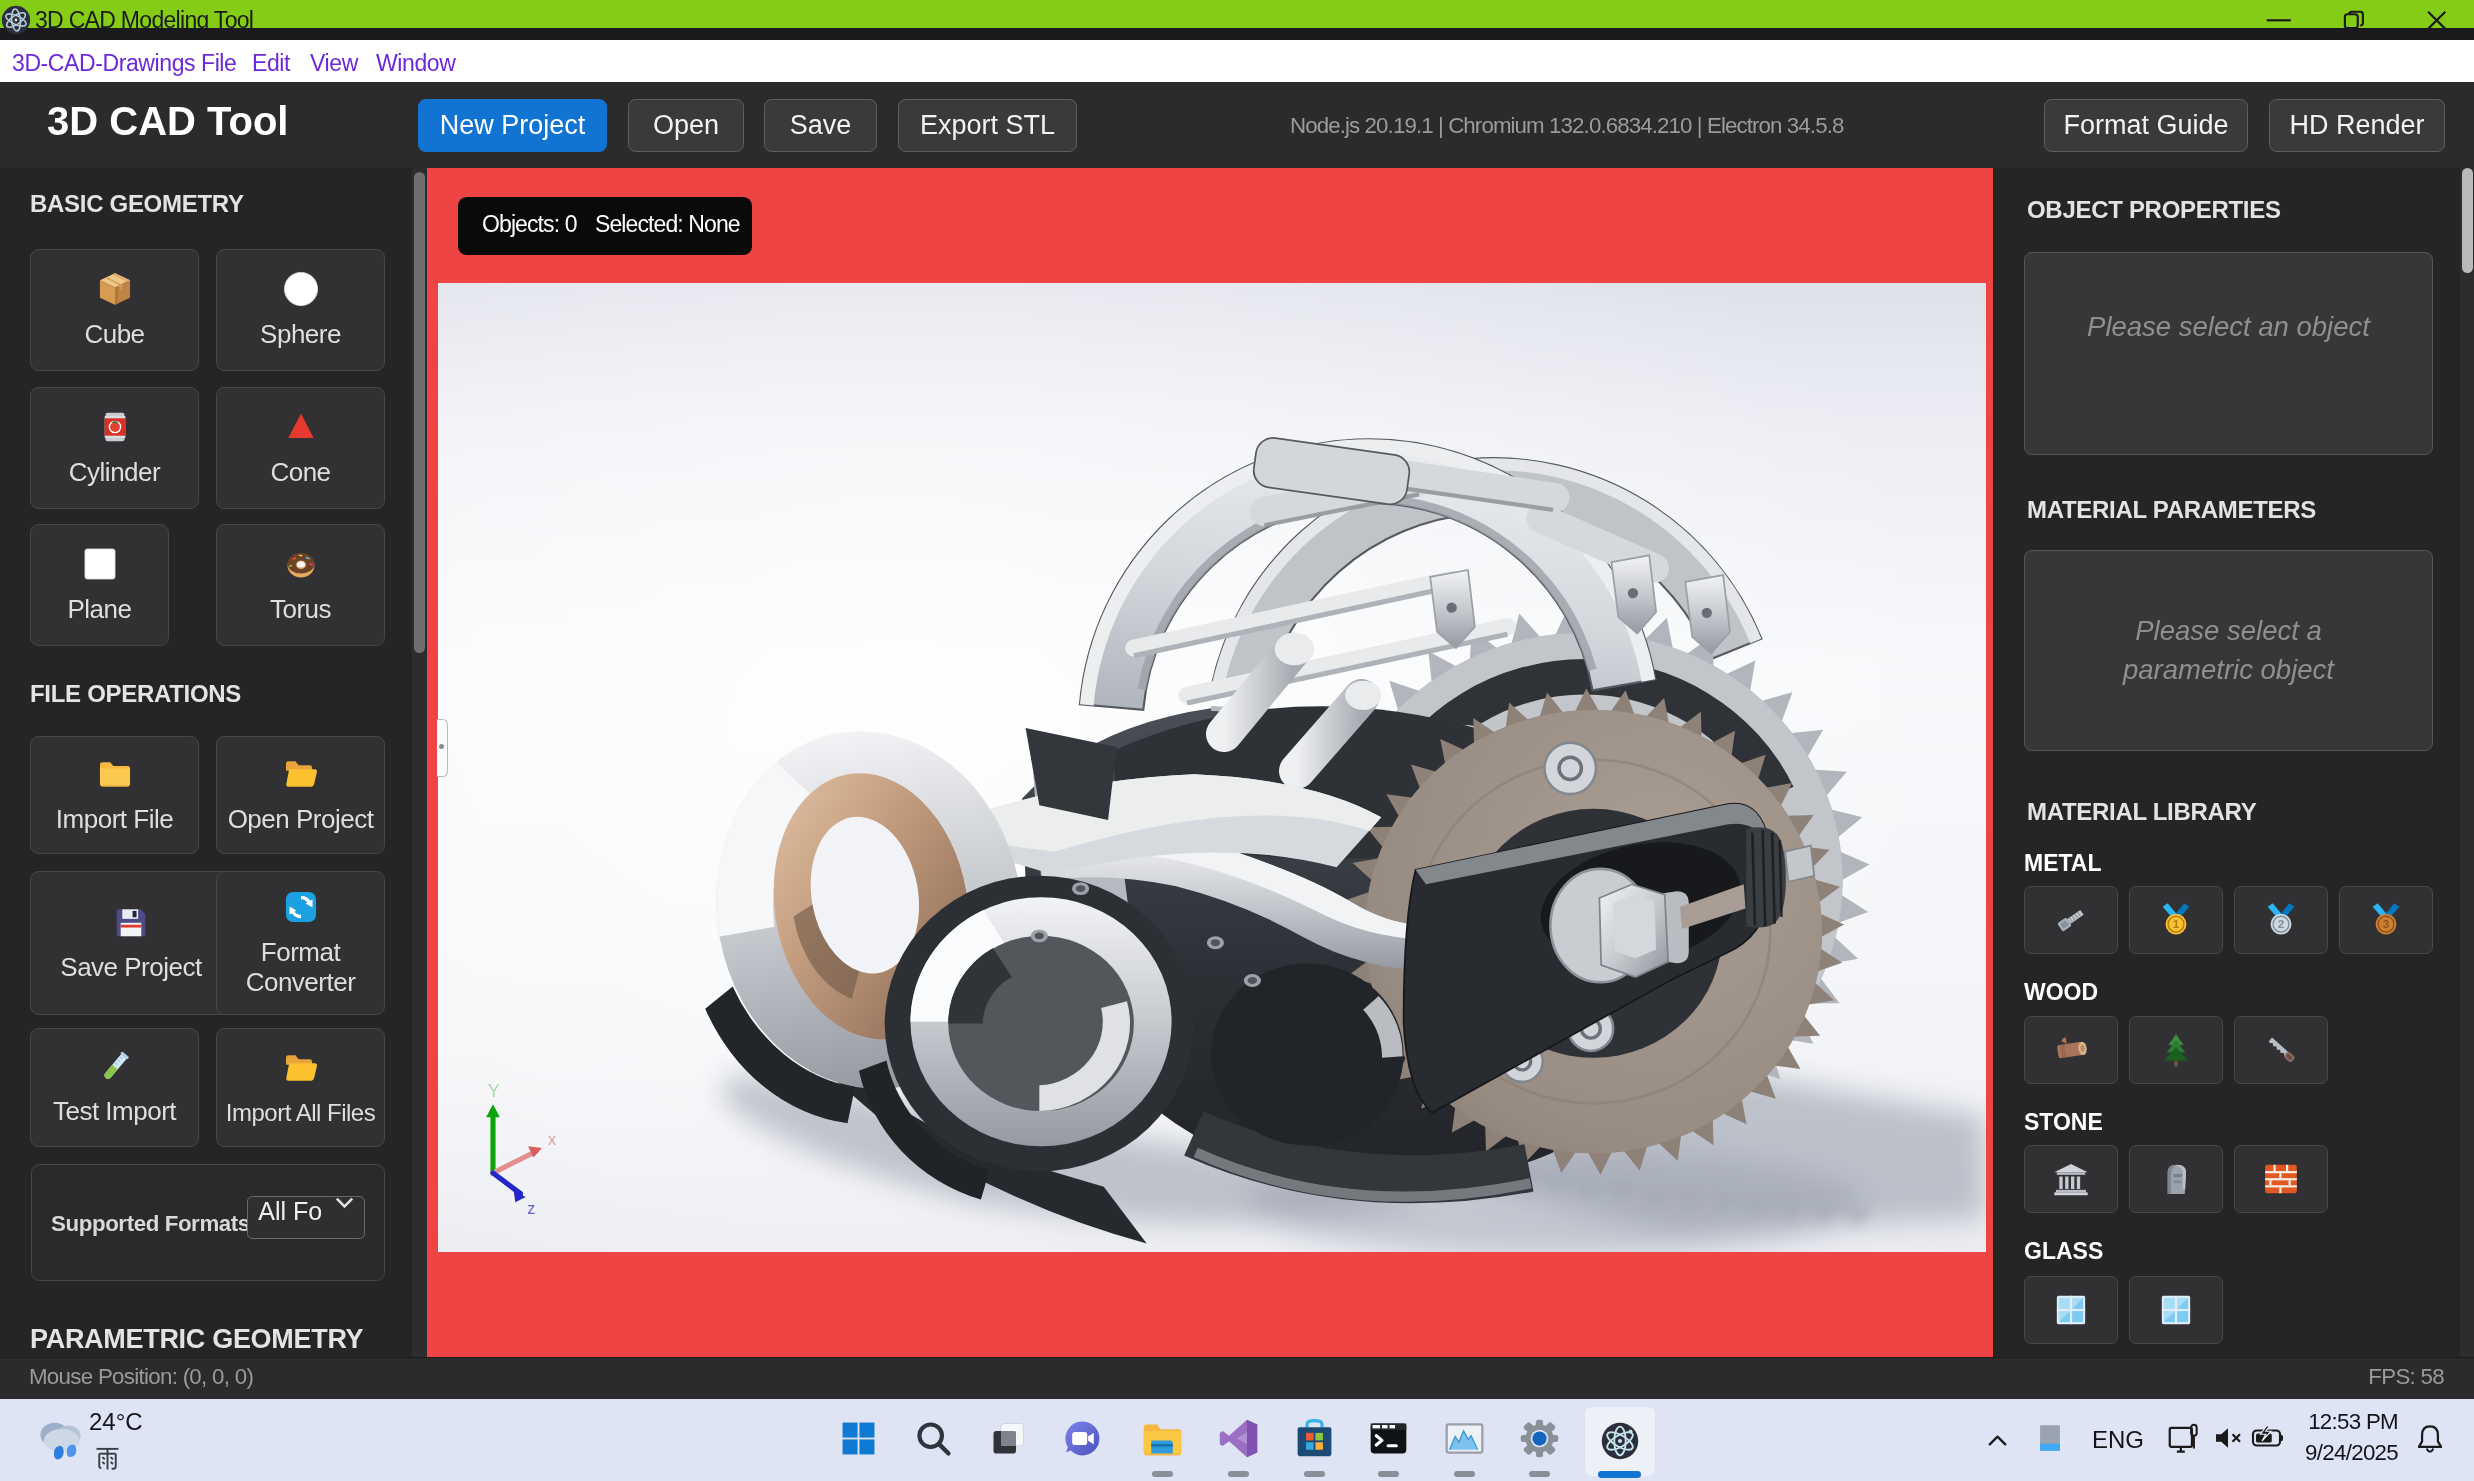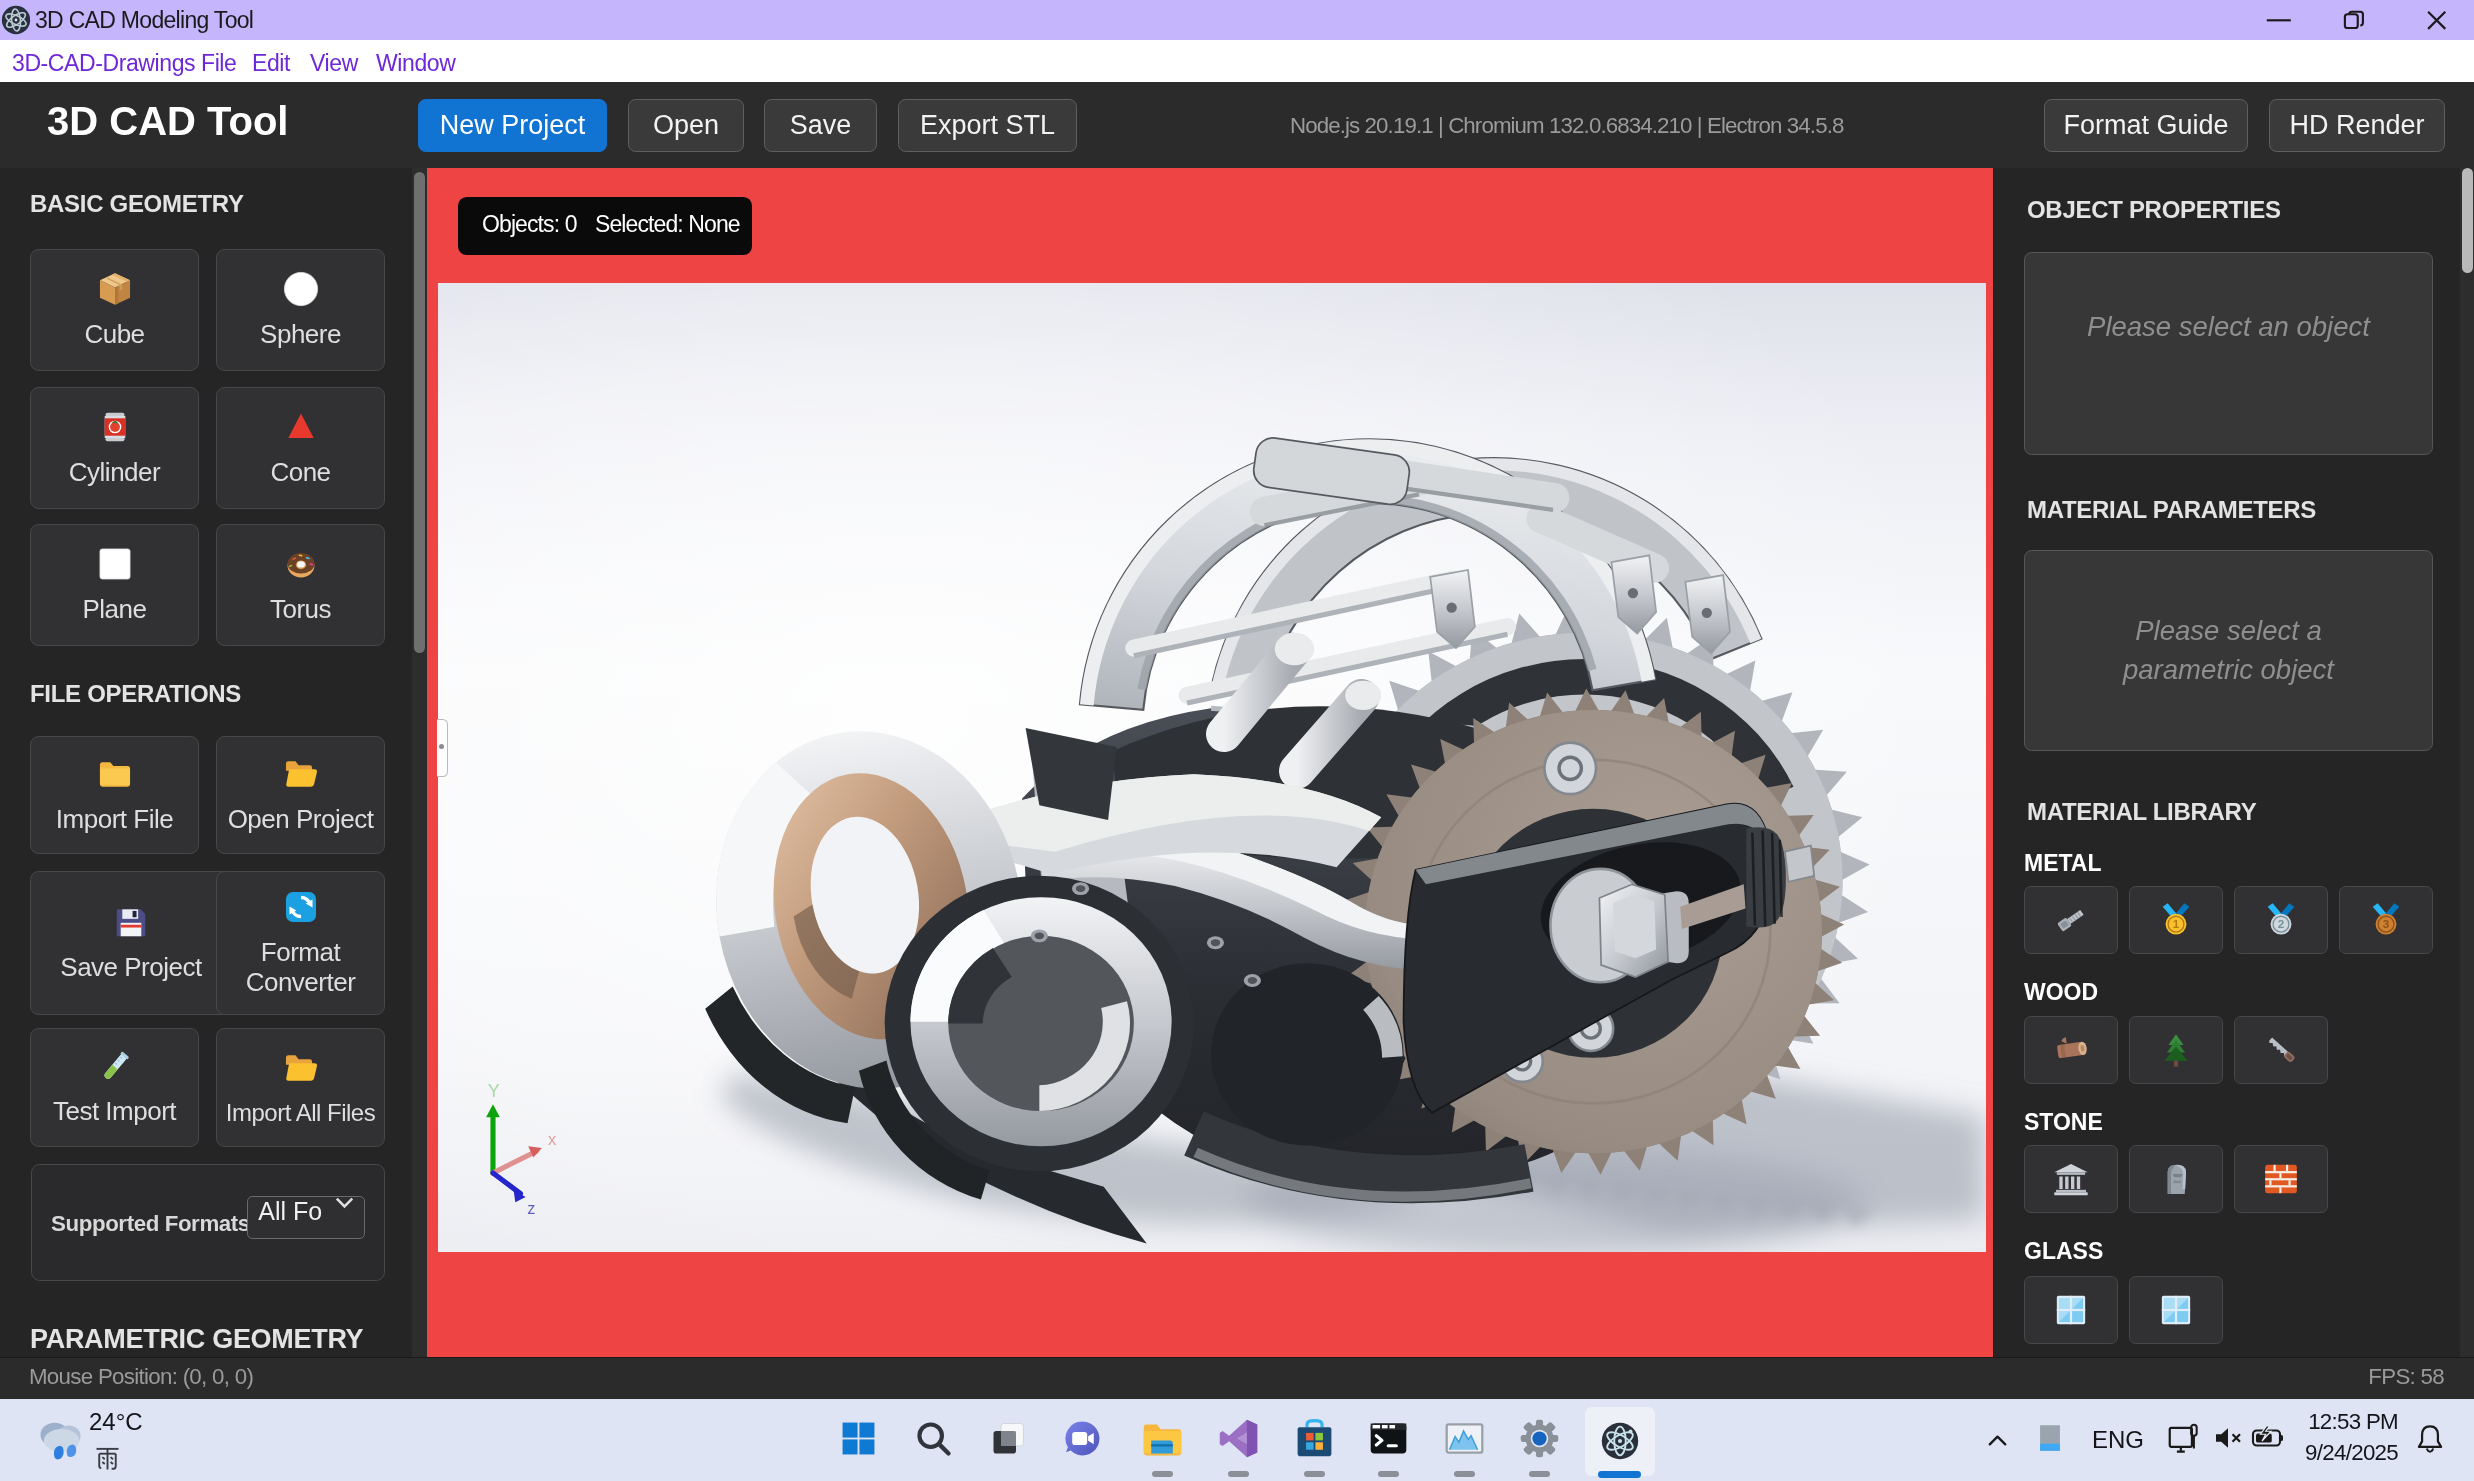--- a/index.html
+++ b/index.html
@@ -1,17 +1,17 @@
 <!DOCTYPE html>
 <html style="font-size:13.7px"><head><meta charset="utf-8"><style>
 *{margin:0;padding:0;box-sizing:border-box}
 html,body{width:2475px;height:1481px;overflow:hidden;background:#1a1a1c;
  font-family:"Liberation Sans",sans-serif;-webkit-font-smoothing:antialiased}
 .abs{position:absolute}
-#titlebar{left:0;top:0;width:2475px;height:40px;background:#c4b5fd;color:#191919}
+#titlebar{left:0;top:0;width:2475px;height:28px;background:#84cc16;color:#191919}
 #titlebar .t{position:absolute;left:35px;top:6.9px;font-size:23px;color:#1a1a1a;letter-spacing:-0.7px}
 #menubar{left:0;top:40px;width:2475px;height:43px;background:#ffffff;color:#6d28d9}
 #menubar span{position:absolute;top:9.5px;font-size:23px;letter-spacing:-0.4px}
 #toolbar{left:0;top:82px;width:2475px;height:86px;background:#2b2b2b}
 #toolbar .title{position:absolute;left:47px;top:17px;font-size:40px;font-weight:bold;color:#fff}
 .tbtn{position:absolute;top:17px;height:53px;border-radius:7.7px;background:#3a3a3a;border:1.7px solid #5f5f5f;
  color:#f2f2f2;font-size:27px;text-align:center;display:flex;align-items:center;justify-content:center}
 .tbtn.blue{background:#1173d2;border-color:#1173d2;color:#fff}
 #vertxt{position:absolute;left:1290px;top:31px;font-size:22.3px;color:#9b9b9b;letter-spacing:-0.9px}
 #leftpanel{left:0;top:168px;width:412px;height:1189px;background:#252526;overflow:hidden}
@@ -110,21 +110,21 @@
 <path d="M21 19 q3 -3 6 0" stroke="#2e7d32" stroke-width="2" fill="none"></path>
         </svg></div>
       <div class="cl" style="font-size:26px">Cylinder</div>
     </div>
     <div class="cell" style="left:216px;top:219px;width:169px;height:122px">
       <div class="ci"><svg width="38" height="38" viewBox="0 0 48 48">
           <polygon points="24,7 40,38 8,38" fill="#e8392e"></polygon>
         </svg></div>
       <div class="cl" style="font-size:26px">Cone</div>
     </div>
-    <div class="cell" style="left:30px;top:356px;width:169px;height:122px">
+    <div class="cell" style="left:30px;top:356px;width:139px;height:122px">
       <div class="ci"><svg width="38" height="38" viewBox="0 0 48 48">
           <rect x="5" y="5" width="38" height="38" rx="3" fill="#ffffff" stroke="#dddddd"></rect>
         </svg></div>
       <div class="cl" style="font-size:26px">Plane</div>
     </div>
     <div class="cell" style="left:216px;top:356px;width:169px;height:122px">
       <div class="ci"><svg width="38" height="38" viewBox="0 0 48 48">
           <ellipse cx="24" cy="26" rx="17" ry="15" fill="#e8a860"></ellipse>
 <path d="M7 24 a17 14 0 0 1 34 0 a17 12 0 0 1 -34 0z" fill="#6b4226"></path>
 <ellipse cx="24" cy="25" rx="6.5" ry="5.5" fill="#d89a55"></ellipse>

